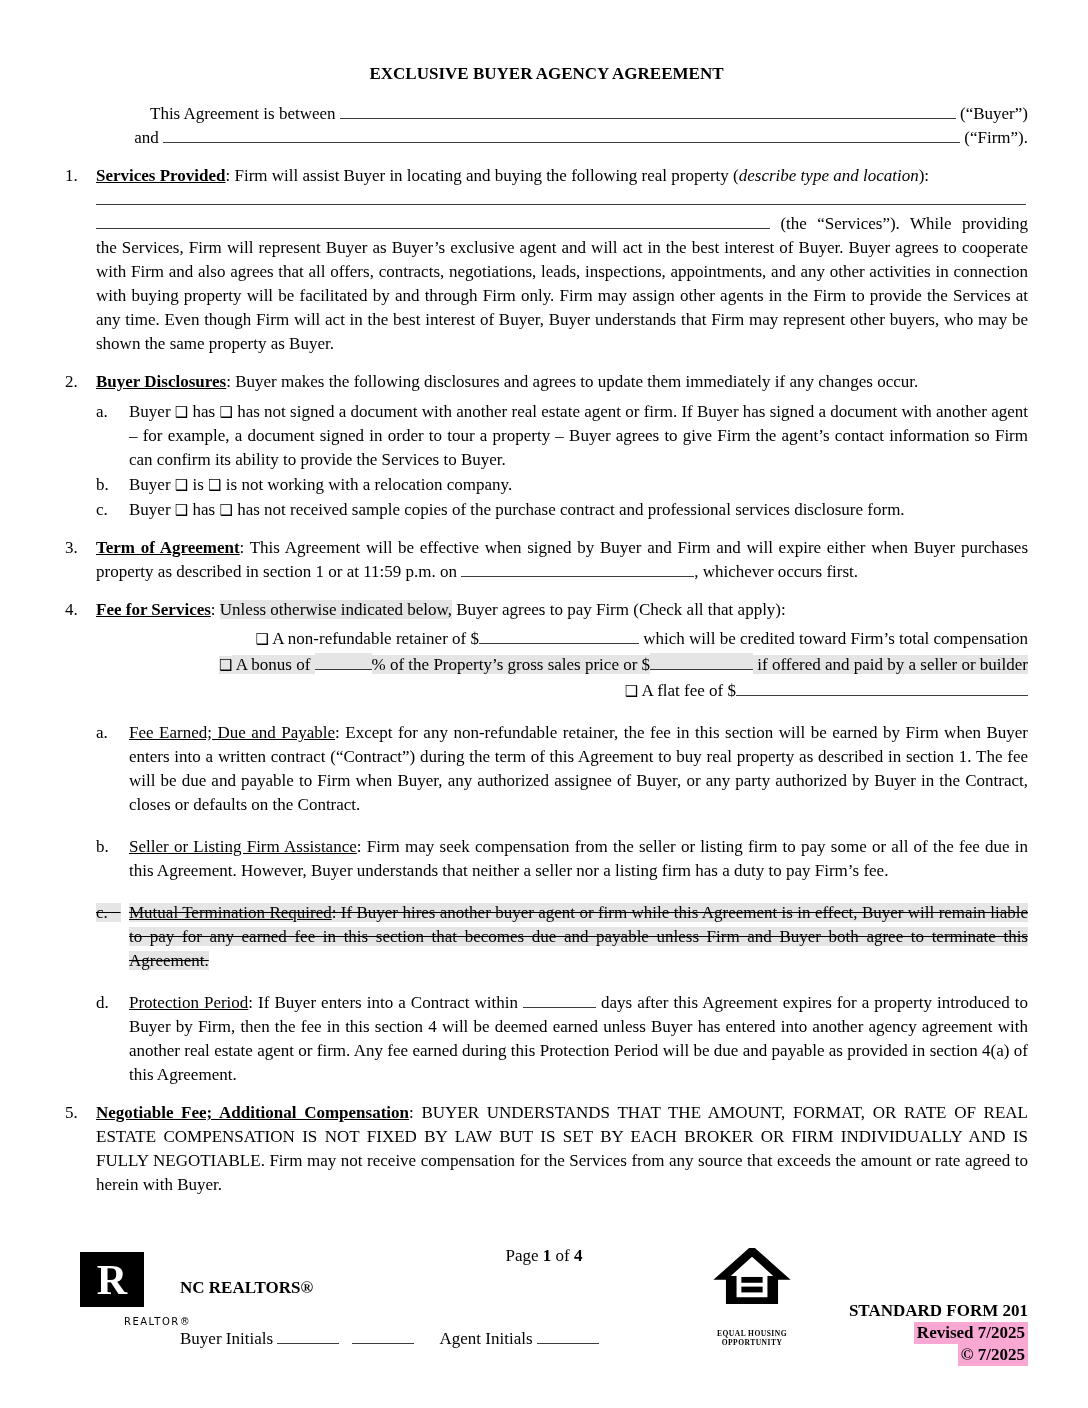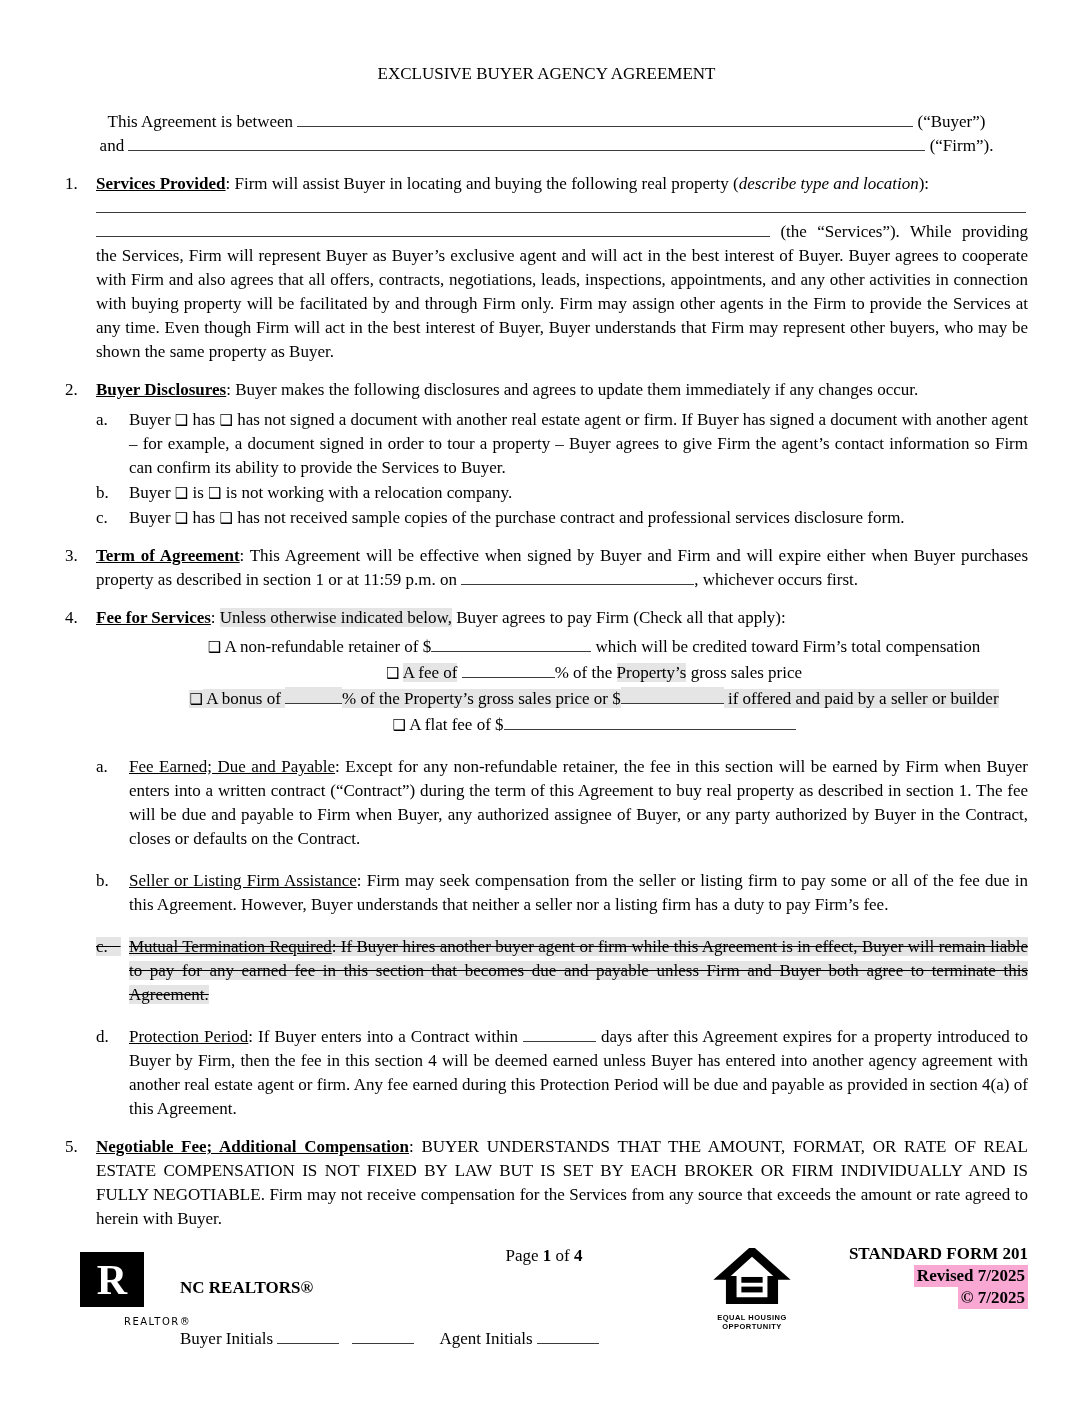--- a/index.html
+++ b/index.html
@@ -2,23 +2,23 @@
 <html><head>
 <meta charset="utf-8">
 <style>
   html,body{margin:0;padding:0;background:#888;}
   .page{
     position:relative;width:1088px;height:1408px;background:#ffffff;
     font-family:"Liberation Serif",serif;font-size:17px;line-height:24px;color:#000;
     overflow:hidden;margin:0 auto;
   }
   .content{padding:62px 60px 0 65px;}
-  .title{text-align:center;font-weight:normal;margin-bottom:24px;}
+  .title{text-align:center;font-weight:bold;margin-bottom:16px;}
   .para{text-align:justify;}
-  .line{text-align:center;}
+  .line{text-align:right;}
   .section{display:flex;margin-top:14px;}
   .num{width:31px;flex:none;}
   .sbody{flex:1;min-width:0;}
   .subs{margin-top:6px;}
   .sub{display:flex;margin-top:1px;}
   .sub.spaced{margin-top:18px;}
   .letter{width:33px;flex:none;white-space:nowrap;overflow:hidden;}
   .sub .para,.sub .line{flex:1;min-width:0;}
   .checks{margin-top:5px;margin-left:64px;}
   .check-row{margin-top:2px;}
@@ -34,23 +34,23 @@
   .f-abs{position:absolute;}
   .page-label{top:1244px;left:0;right:0;text-align:center;}
   .realtor-logo{left:80px;top:1252px;width:70px;text-align:center;}
   .realtor-box{width:64px;height:55px;background:#000;color:#fff;display:flex;
     align-items:center;justify-content:center;font-weight:bold;font-size:42px;
     font-family:"Liberation Serif",serif;}
   .realtor-caption{font-family:"DejaVu Sans",sans-serif;font-size:10px;letter-spacing:1.5px;
     margin-top:3px;white-space:nowrap;margin-left:44px;}
   .nc-realtors{left:180px;top:1276px;font-weight:bold;}
   .eho{left:712px;top:1248px;width:80px;text-align:center;}
-  .eho-caption{font-family:Liberation Sans, sans-serif;font-size:7.5px;font-weight:bold;
-    letter-spacing:0.5px;line-height:9px;margin-top:2px;}
-  .form-right{top:1243px;right:60px;text-align:right;font-weight:bold;line-height:22px;}
+  .eho-caption{font-family:Liberation Serif, serif;font-size:7.5px;font-weight:bold;
+    letter-spacing:0.5px;line-height:9px;margin-top:18px;}
+  .form-right{top:1300px;right:60px;text-align:right;font-weight:bold;line-height:22px;}
   .hl-chip{background:#f9a8d4;display:inline-block;padding:0 3px;}
   .initials-row{left:180px;top:1327px;}
 </style>
 </head>
 <body>
 
 <div class="page">
   <div class="content">
 
     <div class="title">EXCLUSIVE BUYER AGENCY AGREEMENT</div>
@@ -88,21 +88,20 @@
       <div class="sbody para"><span class="b u">Term of Agreement</span><span>: This Agreement will be effective when signed by Buyer and Firm and will expire either when Buyer purchases property as described in section 1 or at 11:59 p.m. on </span><span class="blank" style="width: 233px;"></span><span>, whichever occurs first.</span></div>
     </div>
 
     <div class="section">
       <div class="num">4.</div>
       <div class="sbody">
         <div class="para"><span class="b u">Fee for Services</span><span>: </span><span class="h">Unless otherwise indicated below,</span><span> Buyer agrees to pay Firm (Check all that apply):</span></div>
 
         <div class="checks">
           <div class="check-row line"><span class="cb">❑</span><span> A non-refundable retainer of $</span><span class="blank" style="width: 160px;"></span><span> which will be credited toward Firm’s total compensation</span></div>
-          <div class="check-row line"><span class="cb">❑</span><span> </span><span class="h">A fee of</span><span> </span><span class="blank" style="width: 93px;"></span><span>% of the </span><span class="h">Property’s</span><span> gross sales price</span></div>
           <div class="check-row line"><span class="cb h">❑</span><span class="h"> A bonus of </span><span class="blank h" style="width: 57px;"></span><span class="h">% of the Property’s gross sales price or $</span><span class="blank h" style="width: 103px;"></span><span class="h"> if offered and paid by a seller or builder</span></div>
           <div class="check-row line"><span class="cb">❑</span><span> A flat fee of $</span><span class="blank" style="width: 292px;"></span></div>
         </div>
 
         <div class="sub spaced">
           <div class="letter"><span>a.</span></div>
           <div class="para"><span class="u">Fee Earned; Due and Payable</span><span>: Except for any non-refundable retainer, the fee in this section will be earned by Firm when Buyer enters into a written contract (“Contract”) during the term of this Agreement to buy real property as described in section 1. The fee will be due and payable to Firm when Buyer, any authorized assignee of Buyer, or any party authorized by Buyer in the Contract, closes or defaults on the Contract.</span></div>
         </div>
 
         <div class="sub spaced">

